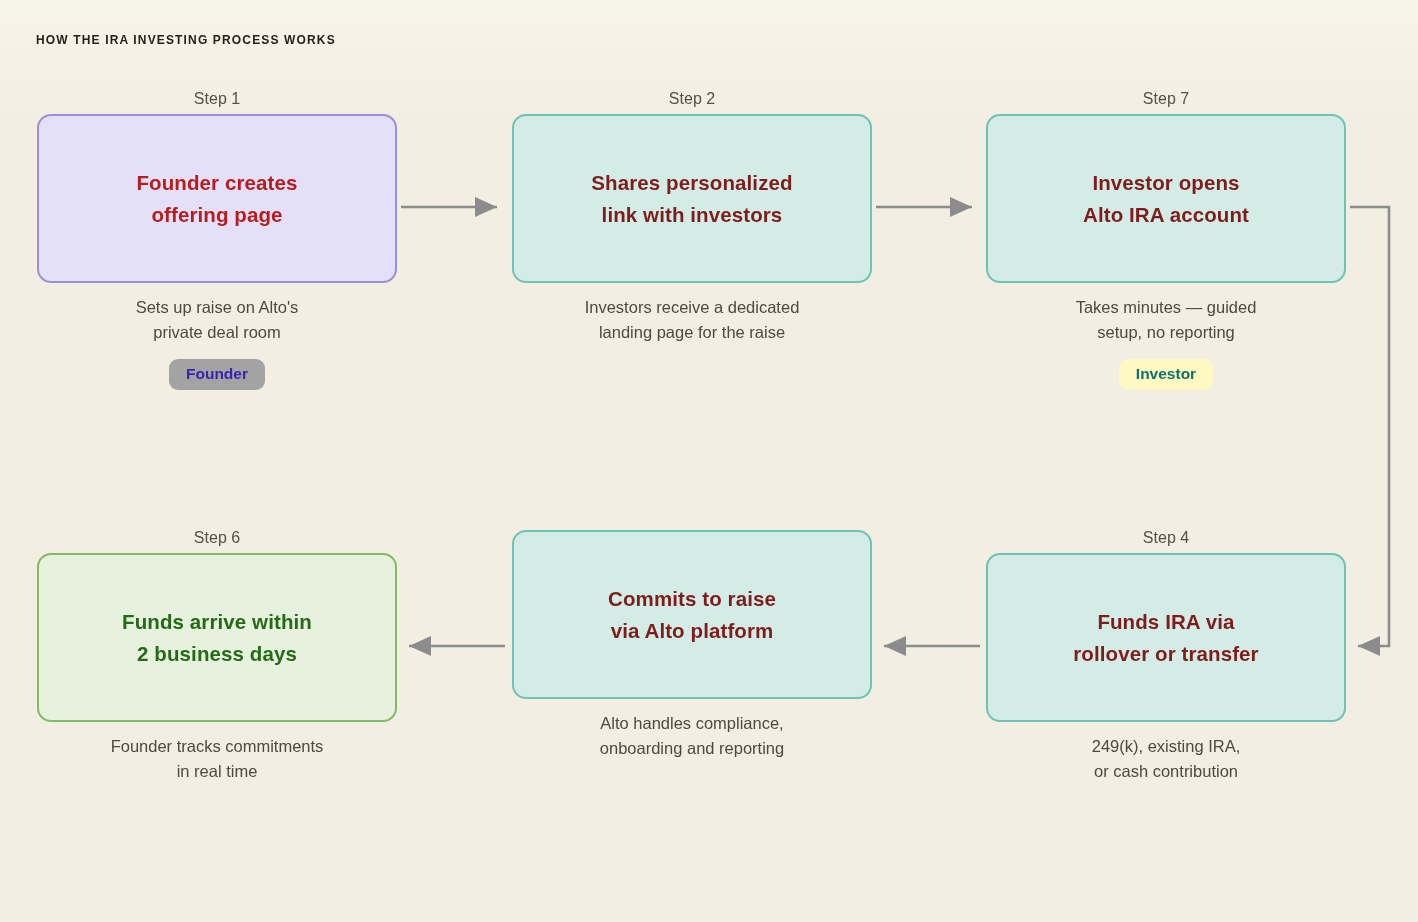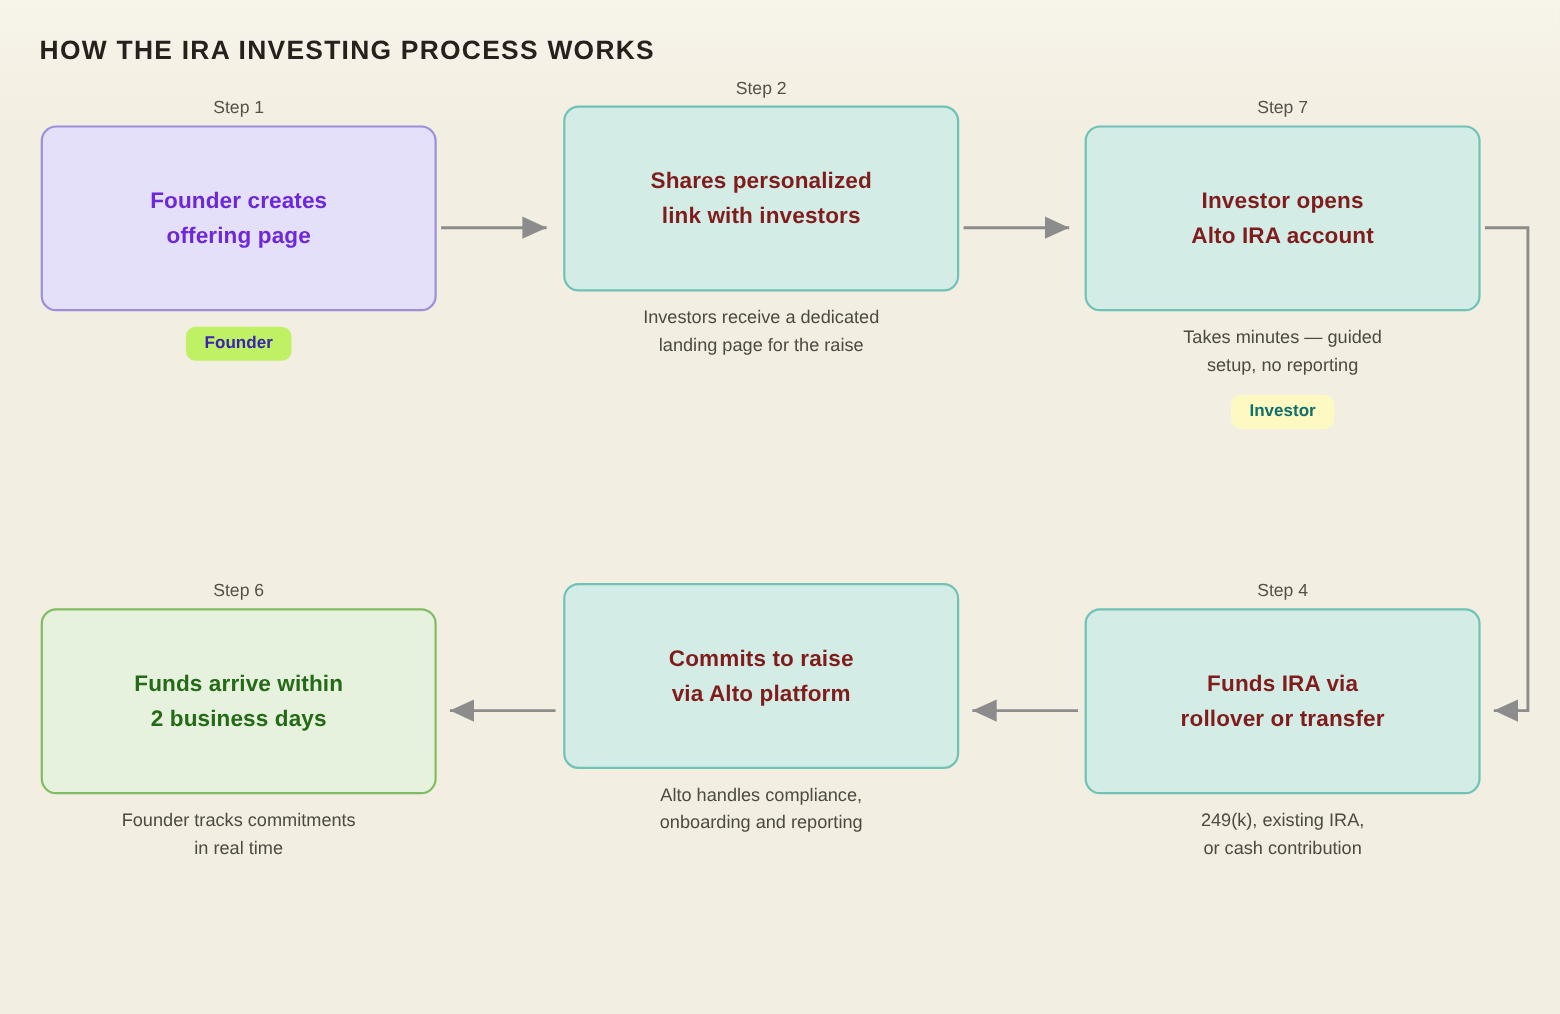--- a/index.html
+++ b/index.html
@@ -29,21 +29,21 @@
   .canvas {
     position: absolute;
     left: 0; top: 0;
     width: 1418px; height: 922px;
   }
 
   .title {
     position: absolute;
     left: 36px;
     top: 33px;
-    font-size: 24px;
+    font-size: 12px;
     font-weight: bold;
     letter-spacing: 1.15px;
     color: #26211c;
     white-space: nowrap;
   }
 
   
   .connectors {
     position: absolute;
     left: 0; top: 0;
@@ -79,21 +79,21 @@
   .box-text {
     font-size: 20.5px;
     font-weight: bold;
     line-height: 1.55;
     white-space: pre-line;
     letter-spacing: 0.1px;
   }
 
   
   .v-purple { background: #e4e0f9; border-color: #9c8fd8; }
-  .v-purple .box-text { color: #6d28d9; }
+  .v-purple .box-text { color: #b91c1c; }
 
   .v-teal   { background: #d4ece6; border-color: #6fc2b6; }
   .v-teal .box-text { color: #7f1d1d; }
 
   .v-green  { background: #e6f2dd; border-color: #80bc63; }
   .v-green .box-text { color: #256a17; }
 
   .caption {
     margin-top: 12px;
     text-align: center;
@@ -111,21 +111,21 @@
 
   .badge {
     display: inline-block;
     padding: 7px 17px 8px 17px;
     border-radius: 9px;
     font-size: 15.5px;
     font-weight: bold;
     line-height: 1;
   }
 
-  .badge.b-purple { background: #bef264; color: #3c22b0; }
+  .badge.b-purple { background: #a3a3a3; color: #3c22b0; }
   .badge.b-teal   { background: #fef9c3; color: #11706a; }
 </style>
 </head>
 <body>
 
 <div class="bg-sheen"></div>
 
 <div class="canvas">
 
   <div class="title">HOW THE IRA INVESTING PROCESS WORKS</div>
@@ -150,26 +150,28 @@
 
     <line x1="505" y1="646" x2="409" y2="646" stroke="#8c8c8c" stroke-width="2.6" marker-end="url(#arrow-left)"></line>
   </svg>
 
   <div class="node" style="left:37px; top:91px;">
     <div class="step-label">Step 1</div>
     <div class="box v-purple">
       <div class="box-text">Founder creates
 offering page</div>
     </div>
+    <div class="caption">Sets up raise on Alto's
+private deal room</div>
     <div class="badge-row">
       <span class="badge b-purple">Founder</span>
     </div>
   </div>
 
-  <div class="node" style="left:512px; top:73px;">
+  <div class="node" style="left:512px; top:91px;">
     <div class="step-label">Step 2</div>
     <div class="box v-teal">
       <div class="box-text">Shares personalized
 link with investors</div>
     </div>
     <div class="caption">Investors receive a dedicated
 landing page for the raise</div>
   </div>
 
   <div class="node" style="left:986px; top:91px;">

